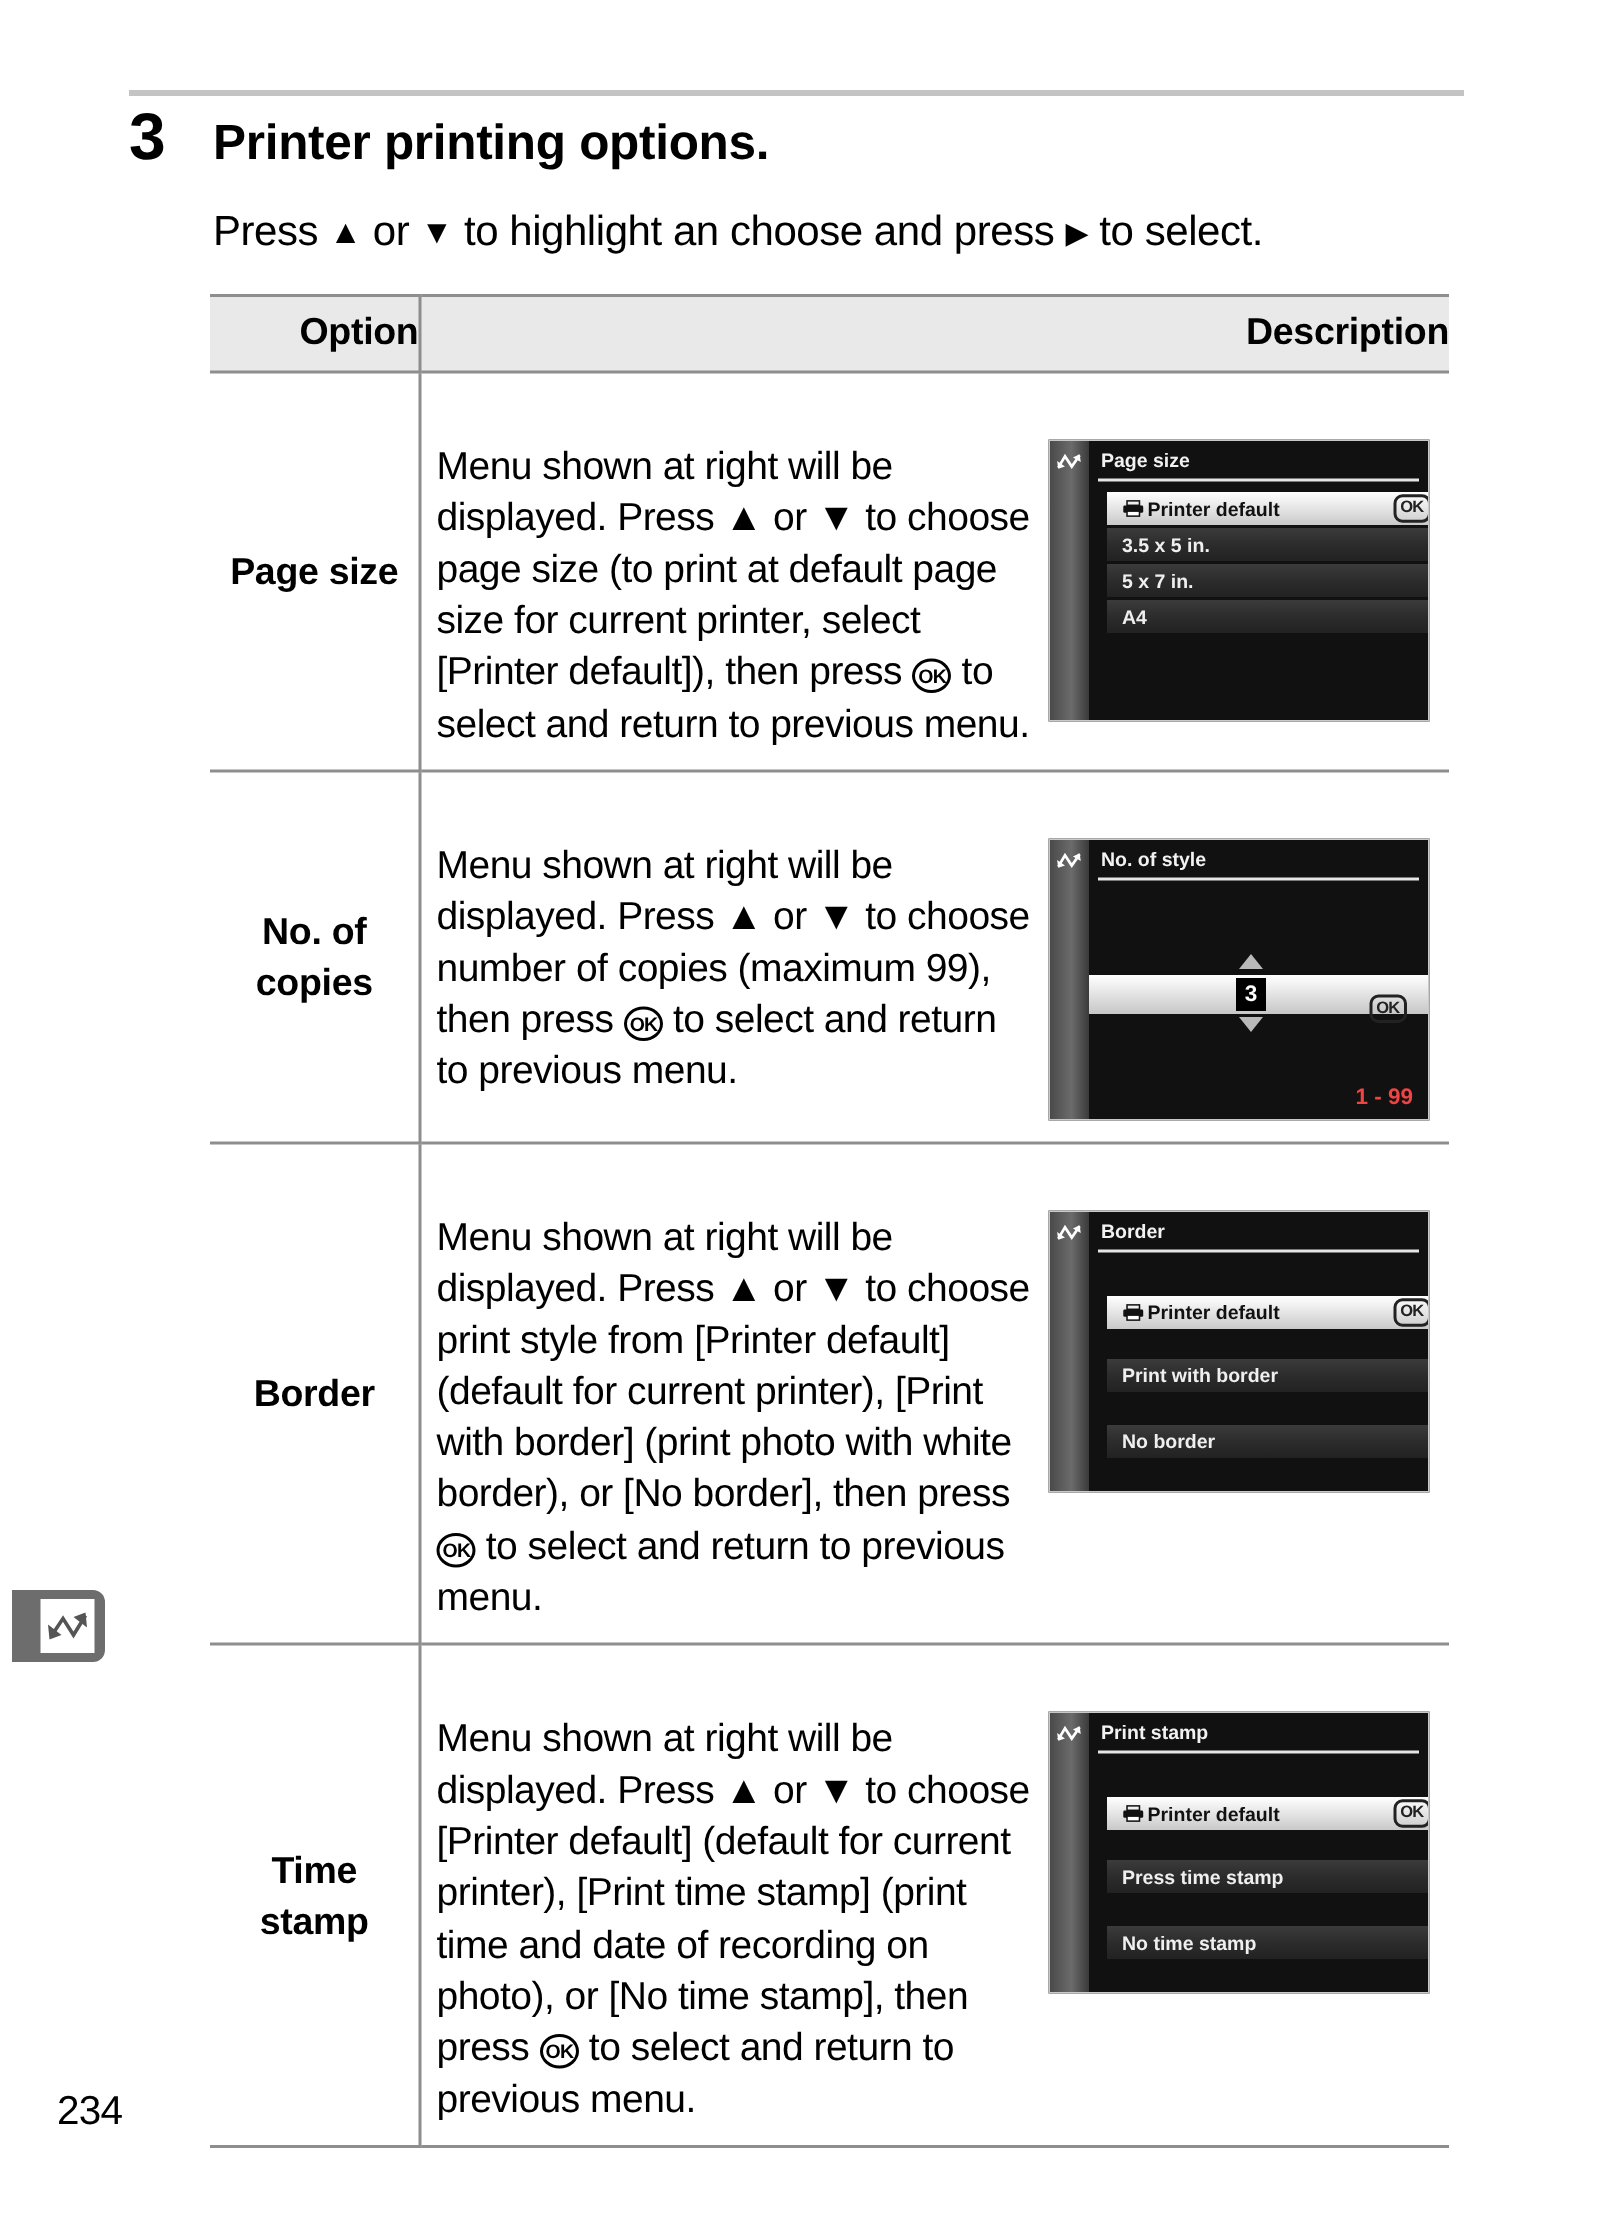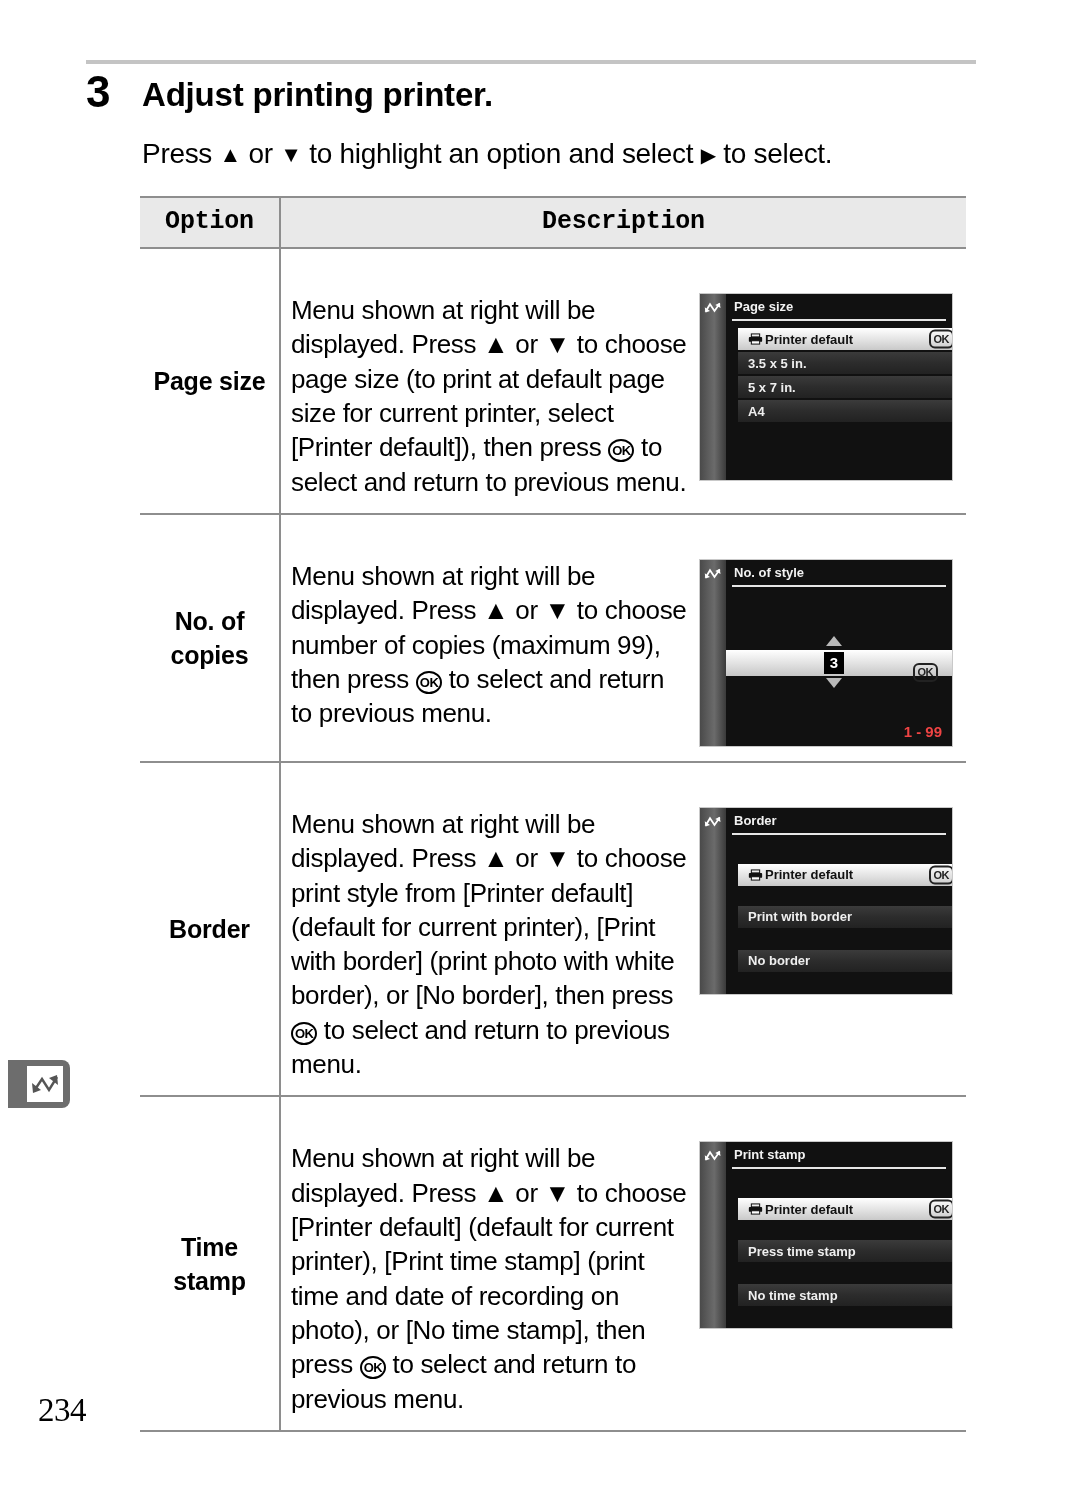--- a/index.html
+++ b/index.html
@@ -73,23 +73,22 @@
   .tbl col.c-opt { width: 140px; }
   .tbl col.c-desc { width: 686px; }
 
   .tbl thead th {
     background: #e9e9e9;
     font-size: 25px;
     font-weight: bold;
     padding: 9px 0 11px 0;
     border-top: 2px solid #8e8e8e;
     border-bottom: 2px solid #8e8e8e;
-    text-align: center;
+    text-align: right;
     letter-spacing: -0.2px;
-    font-family: Liberation Mono, monospace;
   }
   .tbl thead th.opt-h {
     border-right: 2px solid #8e8e8e;
   }
 
   .tbl tbody td {
     border-bottom: 2px solid #8e8e8e;
     vertical-align: middle;
     padding: 0;
   }
@@ -280,34 +279,33 @@
     width: 36px;
     height: 36px;
     background: #ffffff;
   }
 
   
   .page-no {
     position: absolute;
     left: 38px;
     top: 1392px;
-    font-size: 33px;
+    font-size: 27px;
     letter-spacing: -0.5px;
-    font-family: Liberation Serif, serif;
   }
 </style>
 </head>
 <body>
 
 <div class="top-rule"></div>
 
 <div class="step-wrap">
   <div class="step-num">3</div>
-  <div class="step-title">Adjust printing printer.</div>
-  <div class="step-sub"><span>Press </span><span class="arrow-g">▲</span><span> or </span><span class="arrow-g">▼</span><span> to highlight an option and select </span><span class="arrow-r">▶</span><span> to select.</span></div>
+  <div class="step-title">Printer printing options.</div>
+  <div class="step-sub"><span>Press </span><span class="arrow-g">▲</span><span> or </span><span class="arrow-g">▼</span><span> to highlight an choose and press </span><span class="arrow-r">▶</span><span> to select.</span></div>
 </div>
 
 <table class="tbl">
   <colgroup>
       <col class="c-opt">
       <col class="c-desc">
     </colgroup>
   <thead>
     <tr>
       <th class="opt-h">Option</th>

